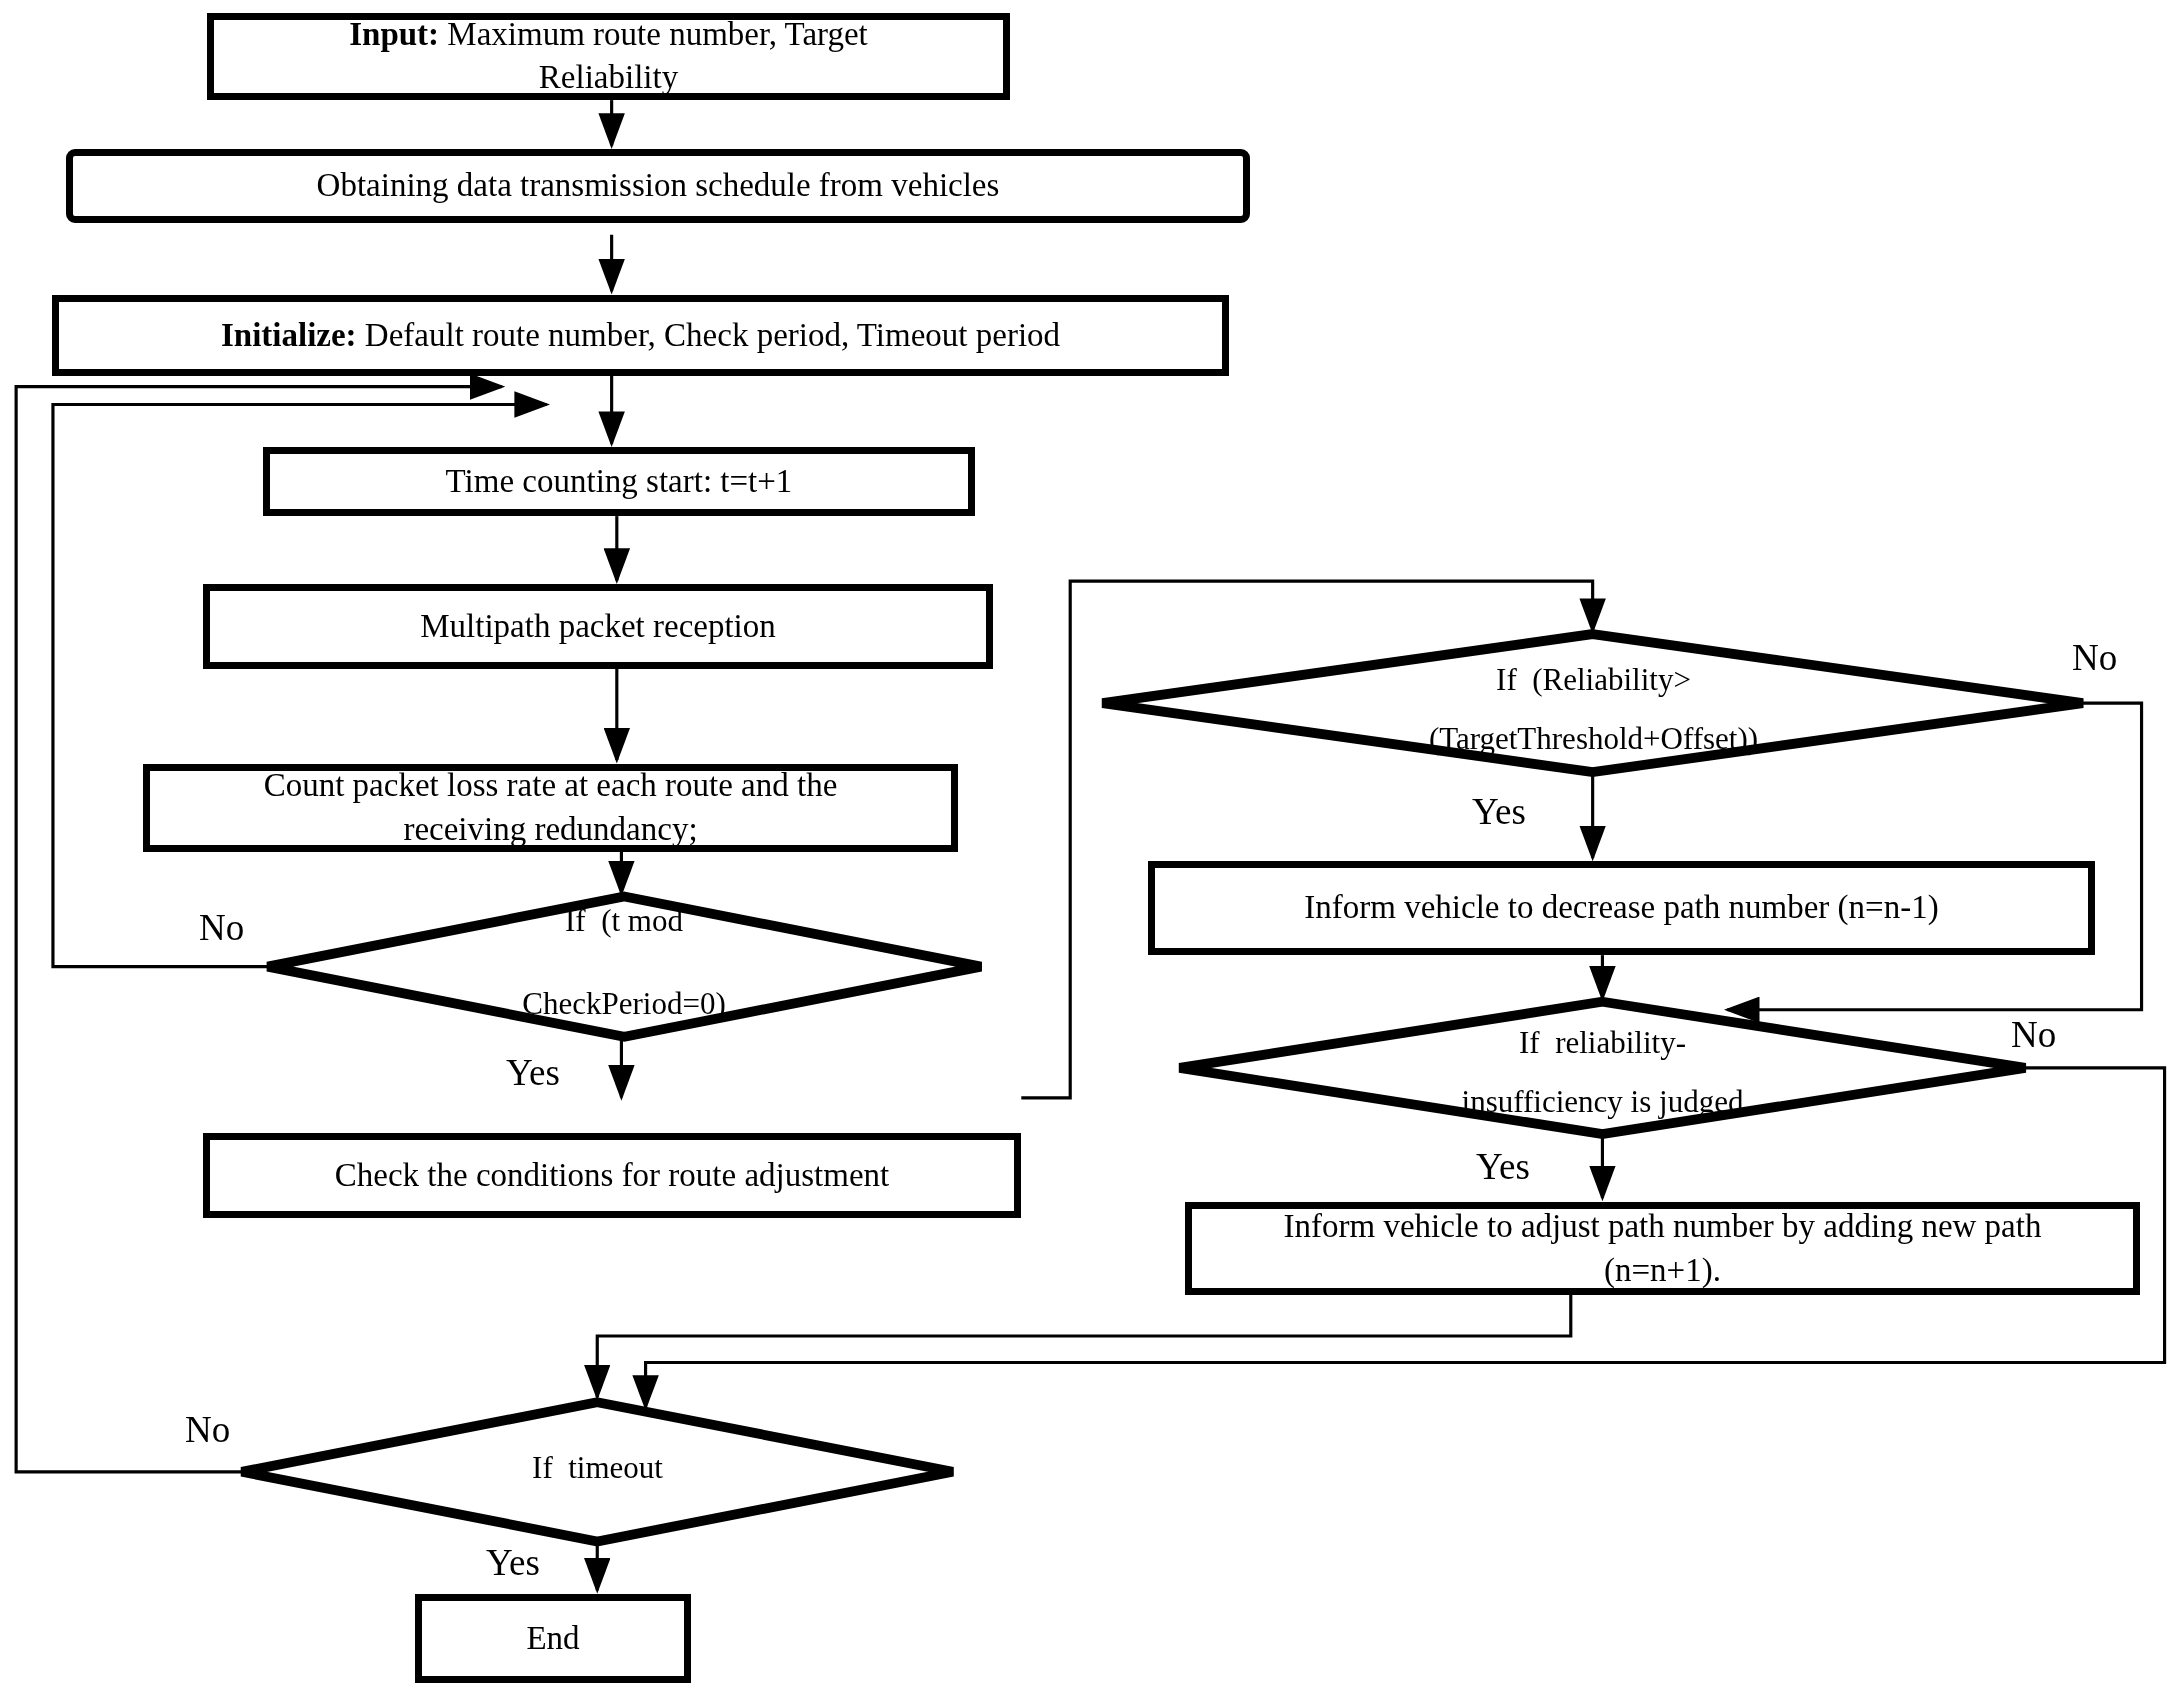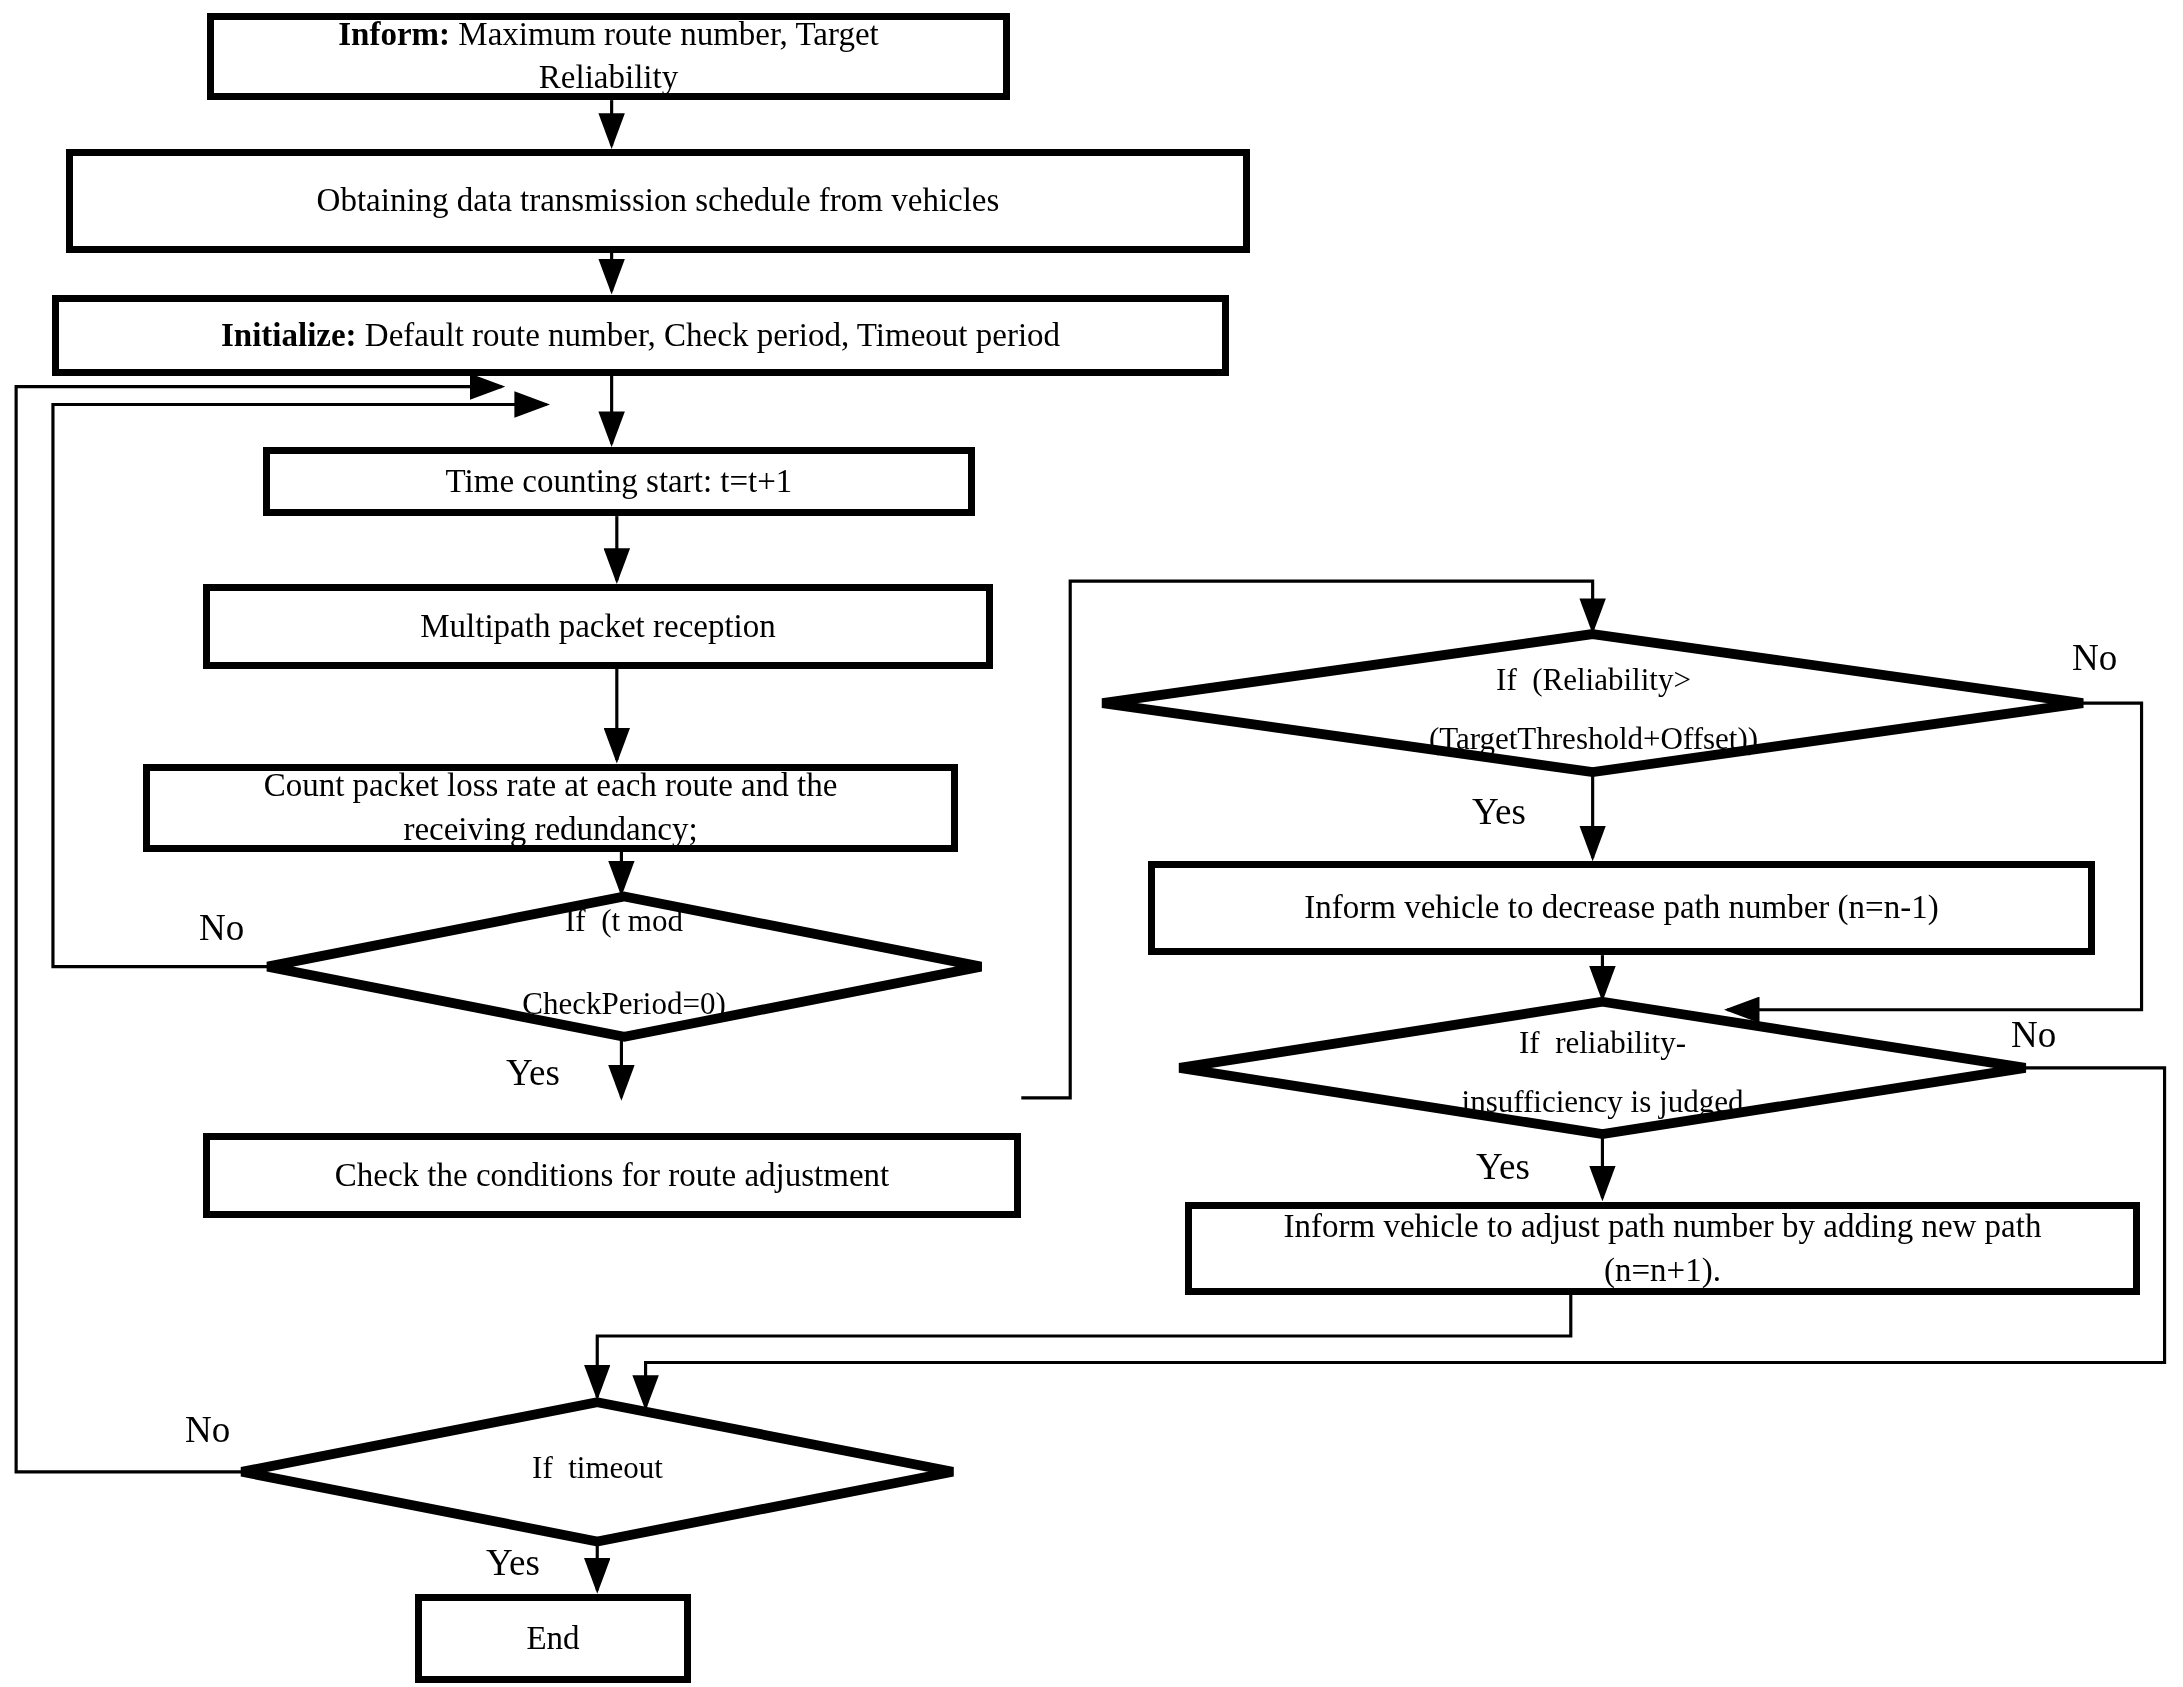--- a/index.html
+++ b/index.html
@@ -60,26 +60,26 @@
     <g fill="#ffffff" stroke="#000" stroke-width="17">
       <polygon points="1085,1558 1705,1680 1085,1802 465,1680"></polygon>
       <polygon points="2768,1102 3620,1222 2768,1342 1916,1222"></polygon>
       <polygon points="2785,1741 3520,1856 2785,1971 2050,1856"></polygon>
       <polygon points="1038,2437 1656,2558 1038,2679 420,2558"></polygon>
     </g>
   </svg>
 
   <div class="rect" style="left:207px;top:12.7px;width:803px;height:87px;">
     <div class="inner">
-      <span class="line"><span class="b">Inform:</span><span> Maximum route number, Target</span></span>
+      <span class="line"><span class="b">Input:</span><span> Maximum route number, Target</span></span>
       <span class="line">Reliability</span>
     </div>
   </div>
 
-  <div class="rect" style="left:66px;top:149px;width:1184px;height:104px;">
+  <div class="rect" style="left:66px;top:149px;width:1184px;height:74px;border-radius:9px;">
     <div class="inner"><span>Obtaining data transmission schedule from vehicles</span></div>
   </div>
 
   <div class="rect" style="left:52px;top:295px;width:1177px;height:81px;">
     <div class="inner"><span class="b">Initialize:</span><span> Default route number, Check period, Timeout period</span></div>
   </div>
 
   <div class="rect" style="left:263px;top:447px;width:712px;height:69px;">
     <div class="inner"><span>Time counting start: t=t+1</span></div>
   </div>

